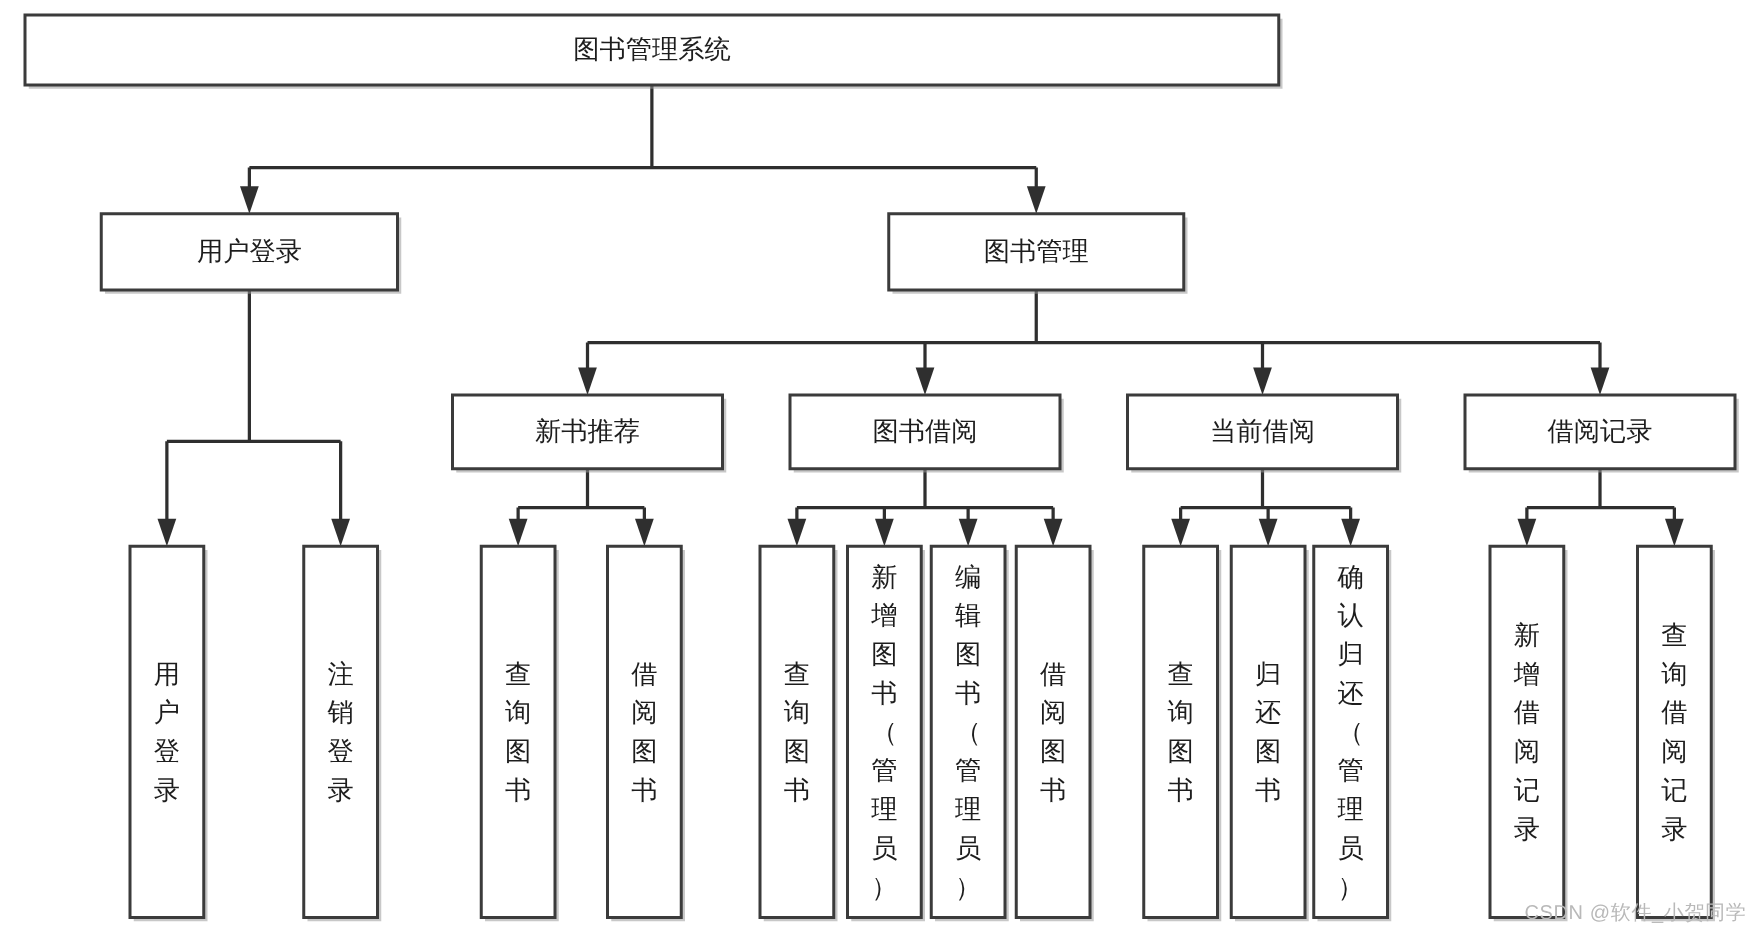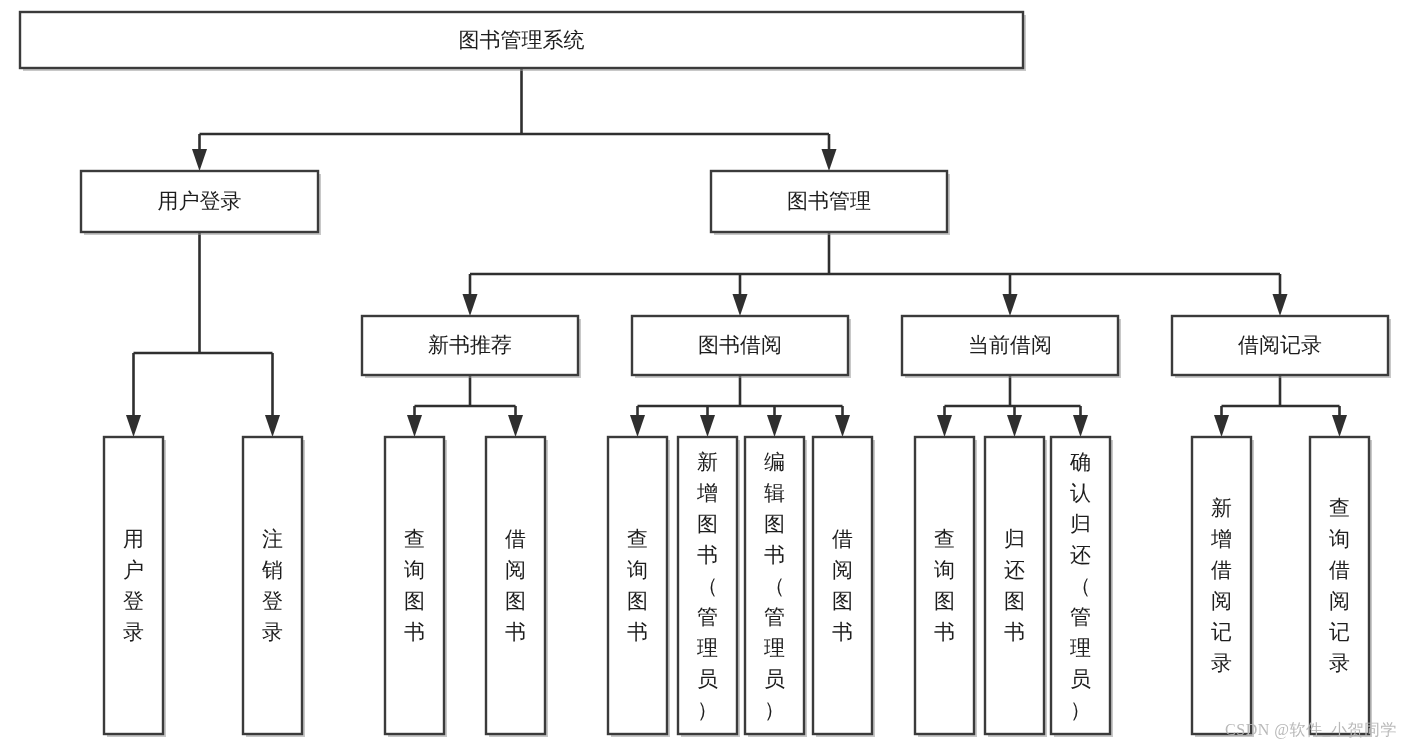--- a/index.html
+++ b/index.html
@@ -54,21 +54,21 @@
   .node-label.horiz {
     font-size: 21px;
   }
   .node-label.vert {
     font-size: 21px;
   }
   .watermark {
     position: absolute;
     right: 8px;
     bottom: 6px;
-    font-family: Liberation Serif, serif;
+    font-family: Liberation Sans, sans-serif;
     font-size: 16px;
     color: #b9b9b9;
     letter-spacing: 0.5px;
     white-space: nowrap;
     user-select: none;
   }
 </style>
 </head>
 <body>
 

